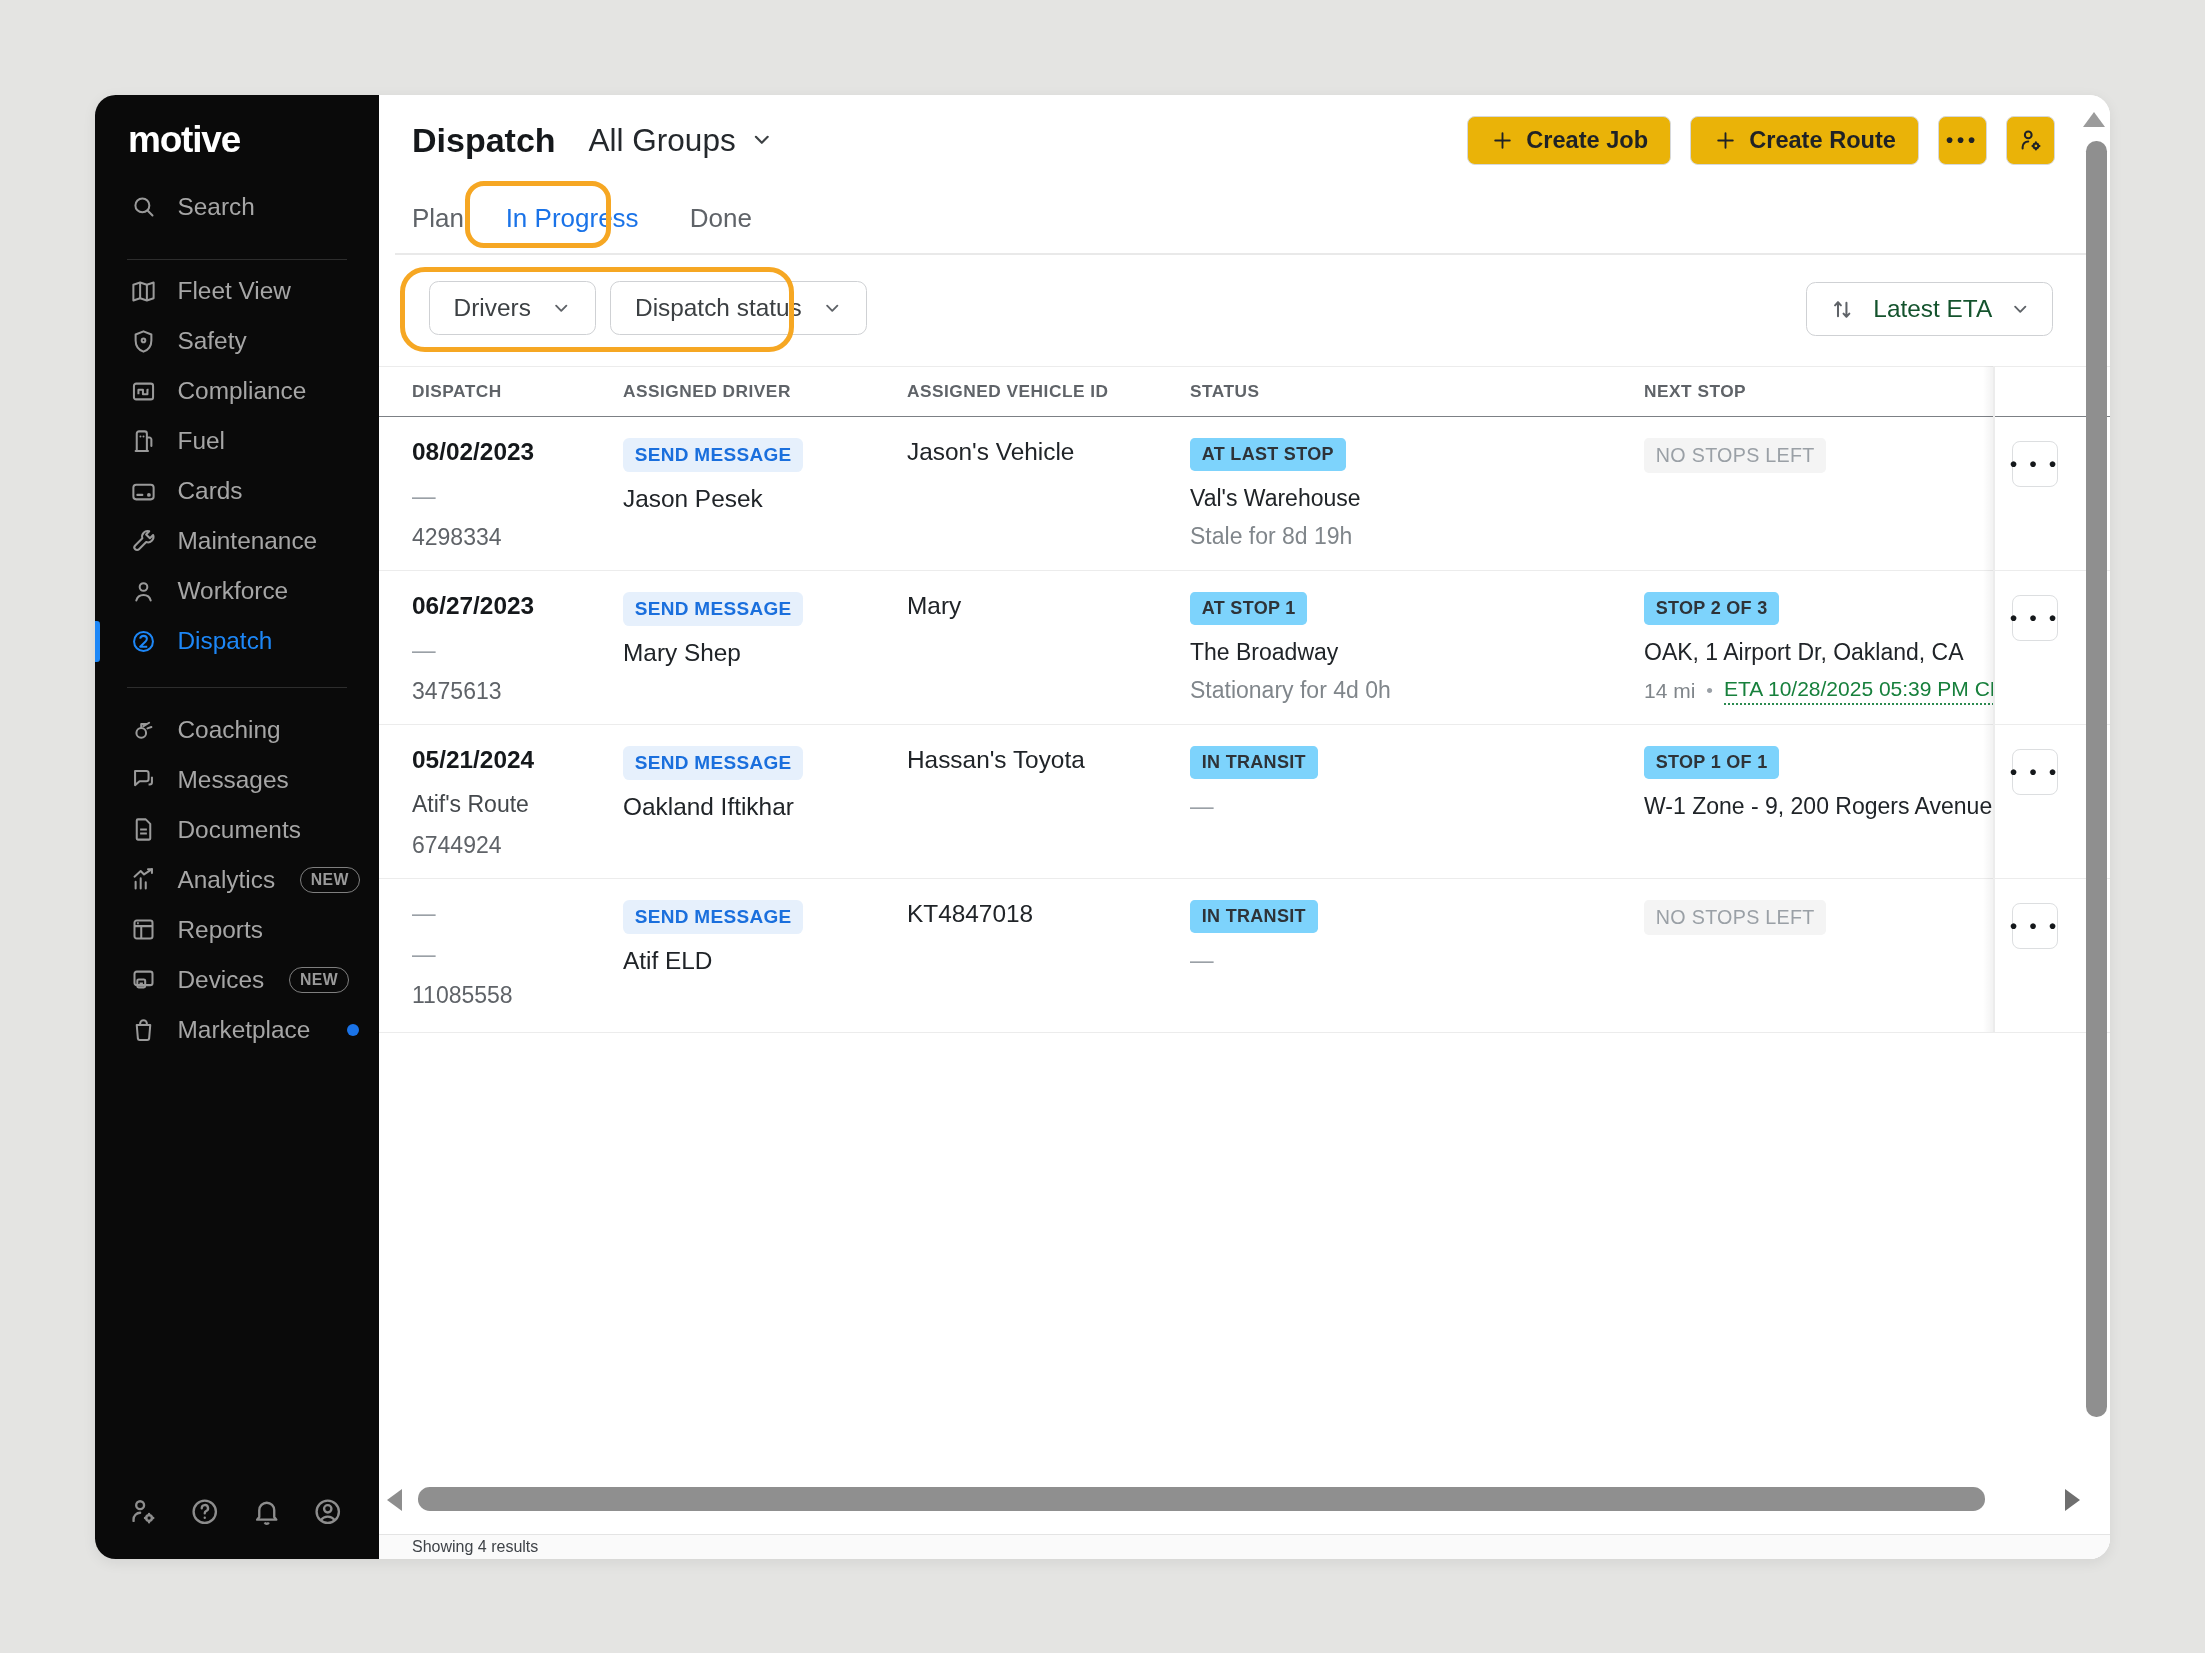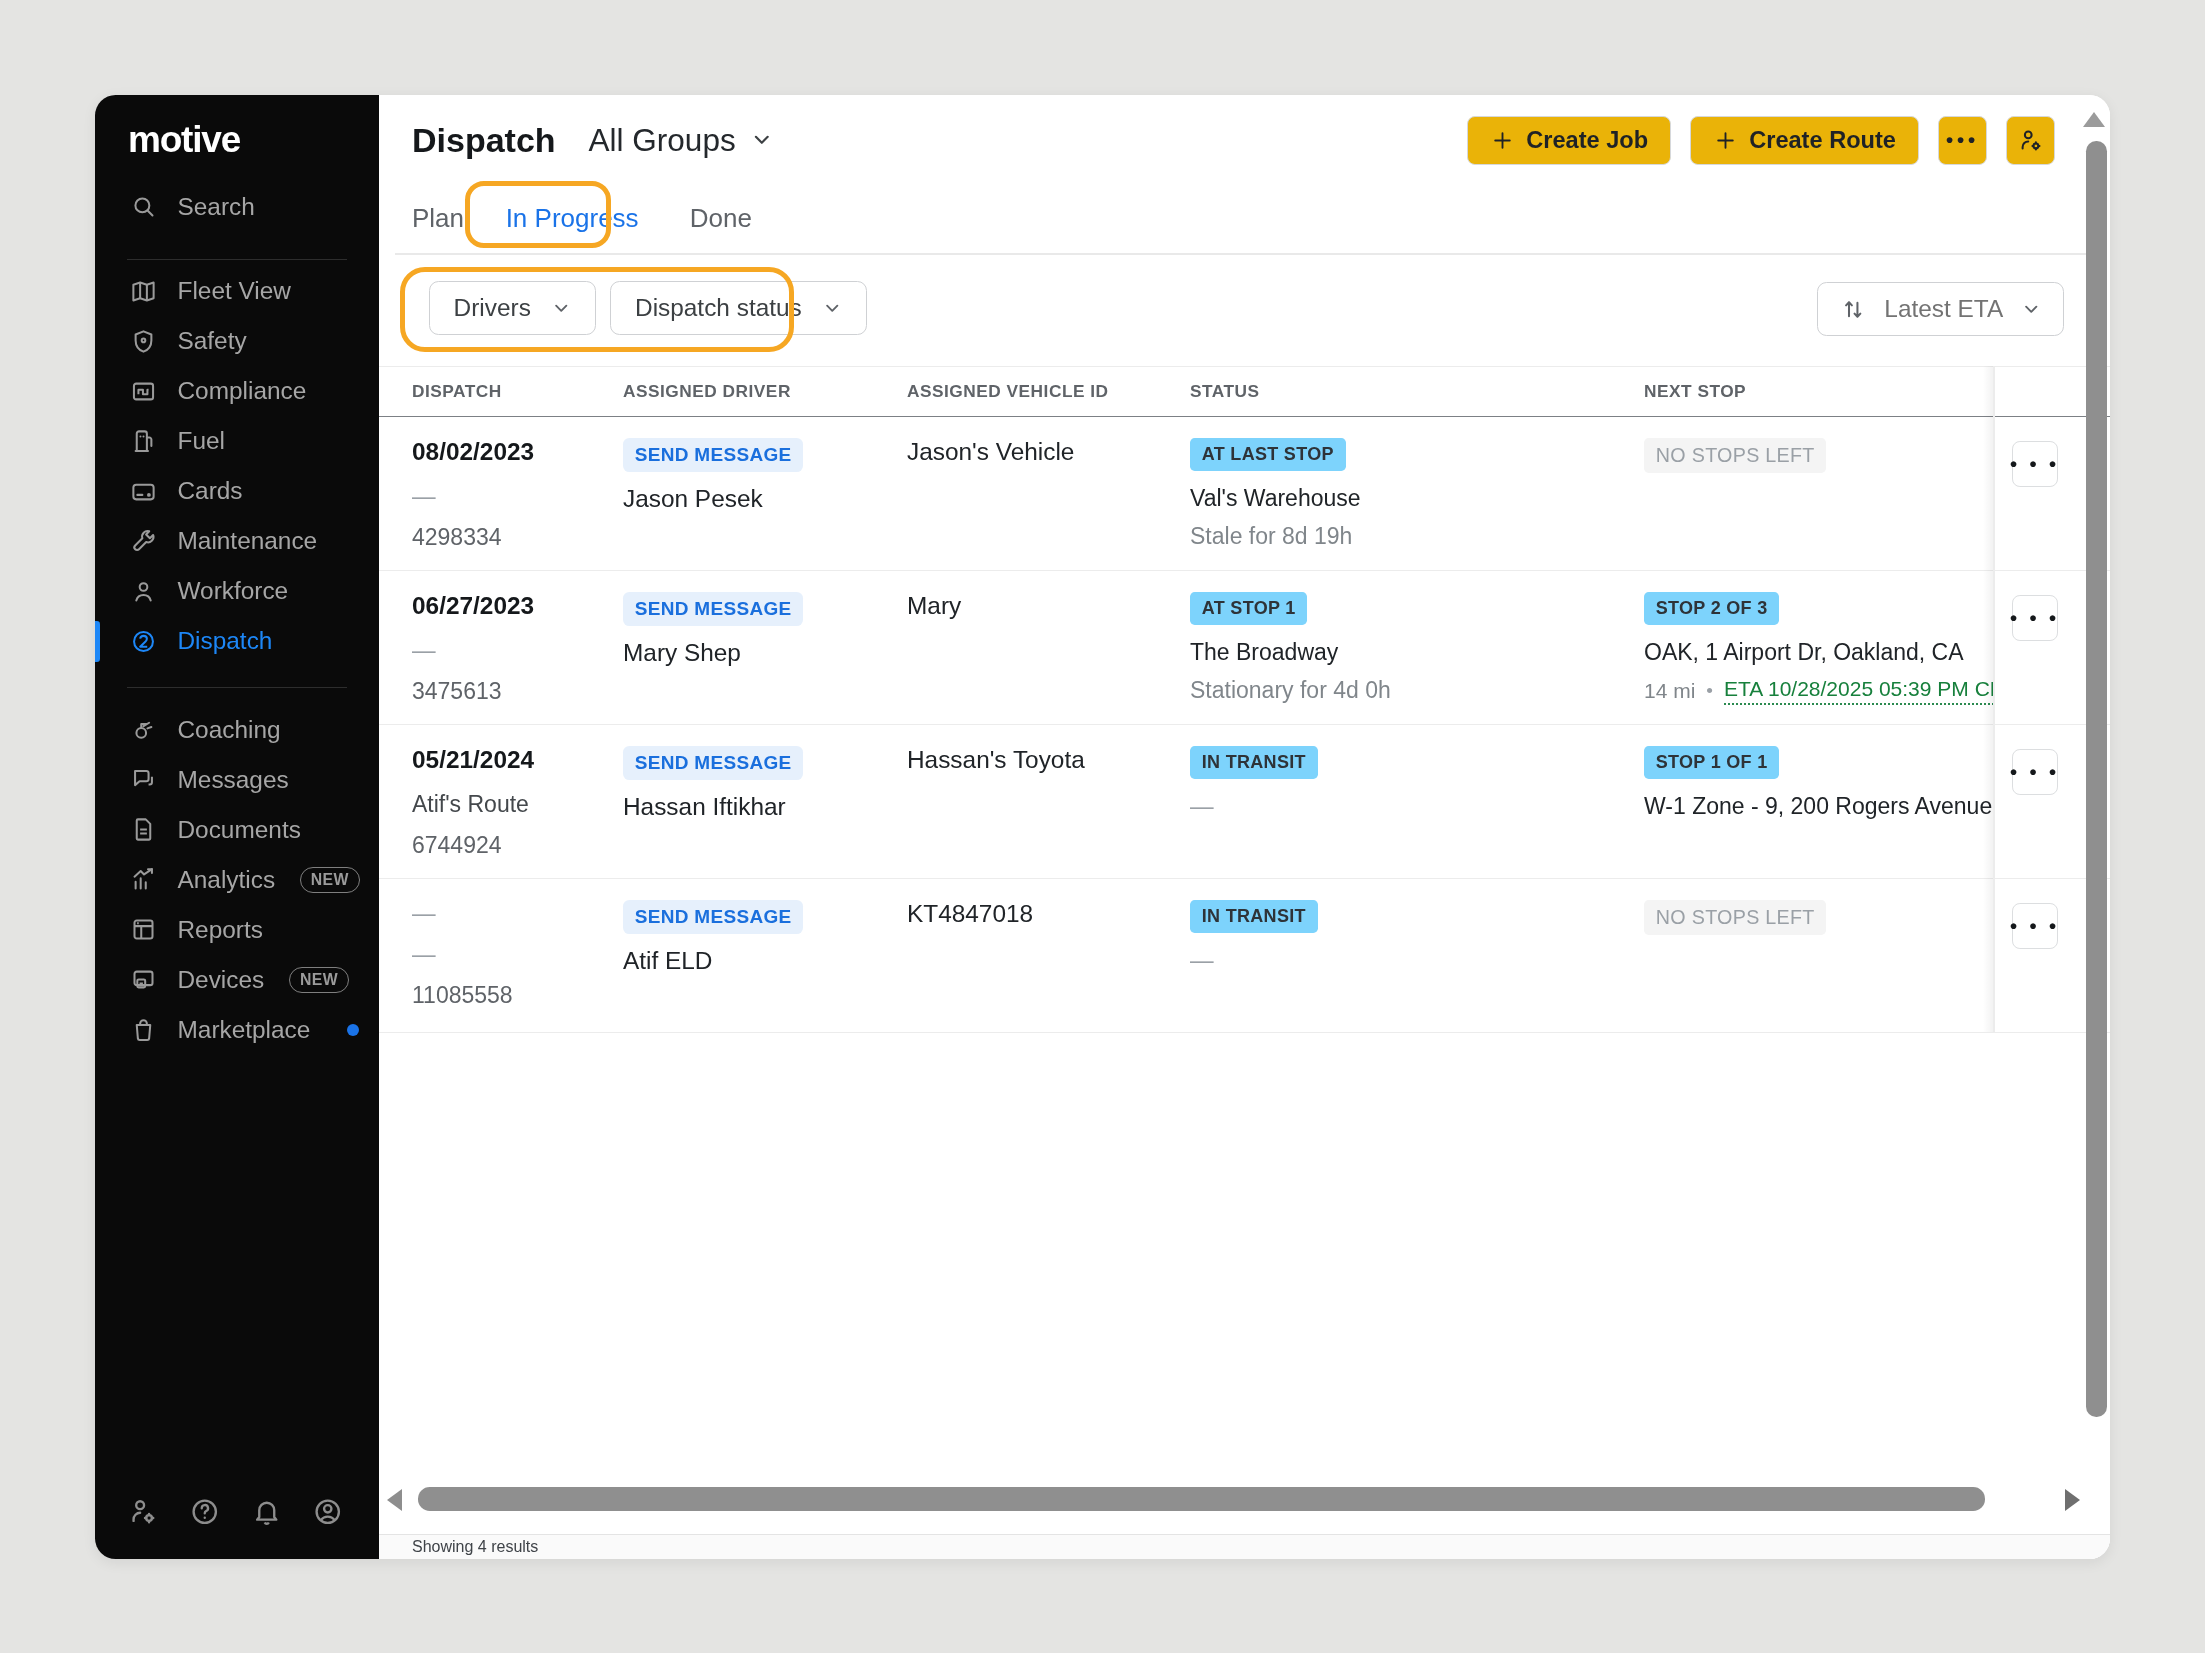--- a/index.html
+++ b/index.html
@@ -45,22 +45,22 @@
 
   .tabs{position:absolute;top:102px;left:33px;display:flex;gap:27.6px;align-items:center;height:43px;font-size:26px;}
   .tab{color:#5f6368;cursor:pointer;padding:0 0;}
   .tab.active{color:#1a73e8;font-weight:500;margin:0 23.6px 0 14px;}
   .tabs-divider{position:absolute;top:158px;left:15.8px;right:20.5px;height:1.6px;background:#e9e9e9;}
 
   .filters-left{position:absolute;top:186px;left:50px;display:flex;gap:14px;}
   .filter-btn{height:54px;border:1.6px solid #cfd1d4;border-radius:9.5px;background:#fff;display:flex;
     align-items:center;gap:20.5px;padding:0 23.6px;font-size:24.4px;color:#3c4043;cursor:pointer;}
   .filter-btn .chev{width:20.5px;height:20.5px;color:#5f6368;}
-  .sort-btn{position:absolute;top:187px;right:46px;height:54px;border:1.6px solid #cfd1d4;border-radius:9.5px;
-    background:#fff;display:flex;align-items:center;gap:17.3px;padding:0 22px;font-size:24.4px;color:#737373;cursor:pointer;}
+  .sort-btn{position:absolute;top:187px;right:57px;height:54px;border:1.6px solid #cfd1d4;border-radius:9.5px;
+    background:#fff;display:flex;align-items:center;gap:17.3px;padding:0 22px;font-size:24.4px;color:#14532d;cursor:pointer;}
   .updown{width:27px;height:27px;color:#5f6368;}
 
   
   .ring{position:absolute;border:5.5px solid #f6a723;border-radius:19px;pointer-events:none;z-index:40;}
   .ring.tabs-ring{left:86px;top:86px;width:146px;height:67px;}
   .ring.filters-ring{left:20.5px;top:172px;width:394px;height:85px;border-radius:25px;}
 
   
   .table{position:absolute;top:271px;left:0;width:1732px;}
   .thead{display:flex;height:51px;align-items:center;padding-left:33px;border-top:1.6px solid #ececec;
@@ -472,21 +472,21 @@
       </div>
 
       <div class="trow">
         <div class="cell c1">
           <div class="l-date">05/21/2024</div>
           <div class="l-route">Atif's Route</div>
           <div class="l-id">6744924</div>
         </div>
         <div class="cell c2">
           <div><span class="chip">SEND MESSAGE</span></div>
-          <div class="l-driver">Hassan Iftikhar</div>
+          <div class="l-driver">Oakland Iftikhar</div>
         </div>
         <div class="cell c3">
           <div class="l-vehicle">Hassan's Toyota</div>
         </div>
         <div class="cell c4">
           <div><span class="badge">IN TRANSIT</span></div>
           <div class="l-dash">—</div>
         </div>
         <div class="cell c5">
           <div><span class="badge">STOP 1 OF 1</span></div>

